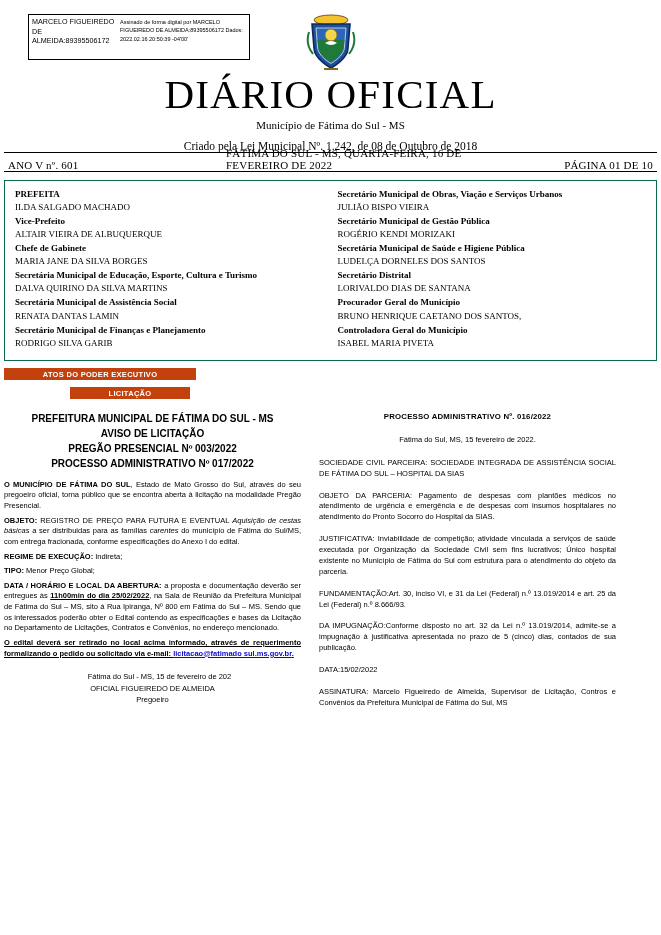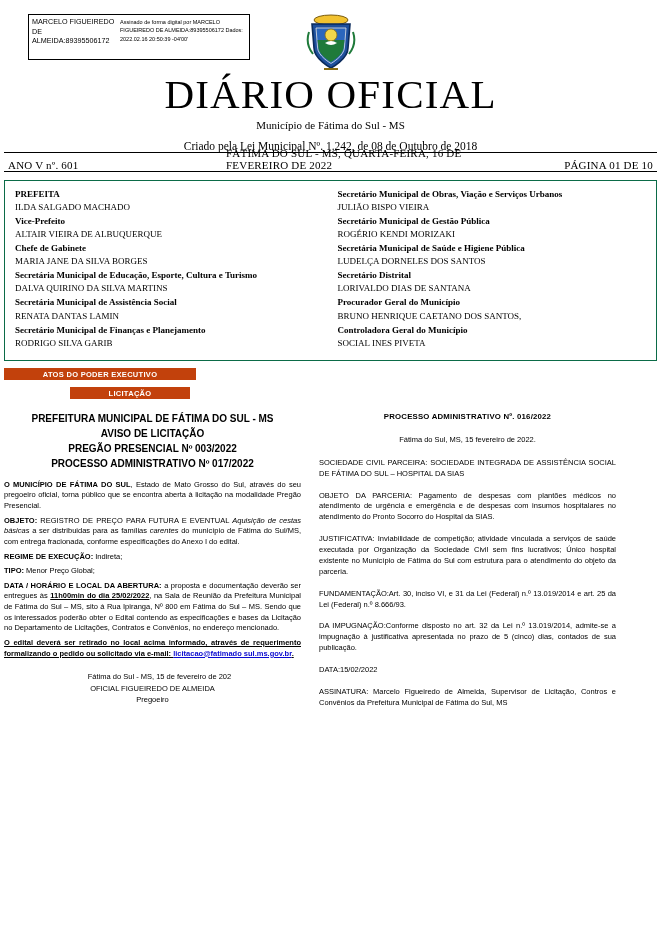--- a/index.html
+++ b/index.html
@@ -205,21 +205,21 @@
         <div class="off-block">
           <div class="off-role">Secretário Distrital</div>
           <div class="off-name">LORIVALDO DIAS DE SANTANA</div>
         </div>
         <div class="off-block">
           <div class="off-role">Procurador Geral do Município</div>
           <div class="off-name">BRUNO HENRIQUE CAETANO DOS SANTOS,</div>
         </div>
         <div class="off-block">
           <div class="off-role">Controladora Geral do Município</div>
-          <div class="off-name">SOCIAL INES PIVETA</div>
+          <div class="off-name">ISABEL MARIA PIVETA</div>
         </div>
       </div>
   </div>
 
   <div class="bar-row">
     <div class="greenbar bar-narrow">ATOS DO PODER EXECUTIVO</div>
   </div>
   <div class="bar-row">
     <div class="greenbar bar-lic">LICITAÇÃO</div>
   </div>

